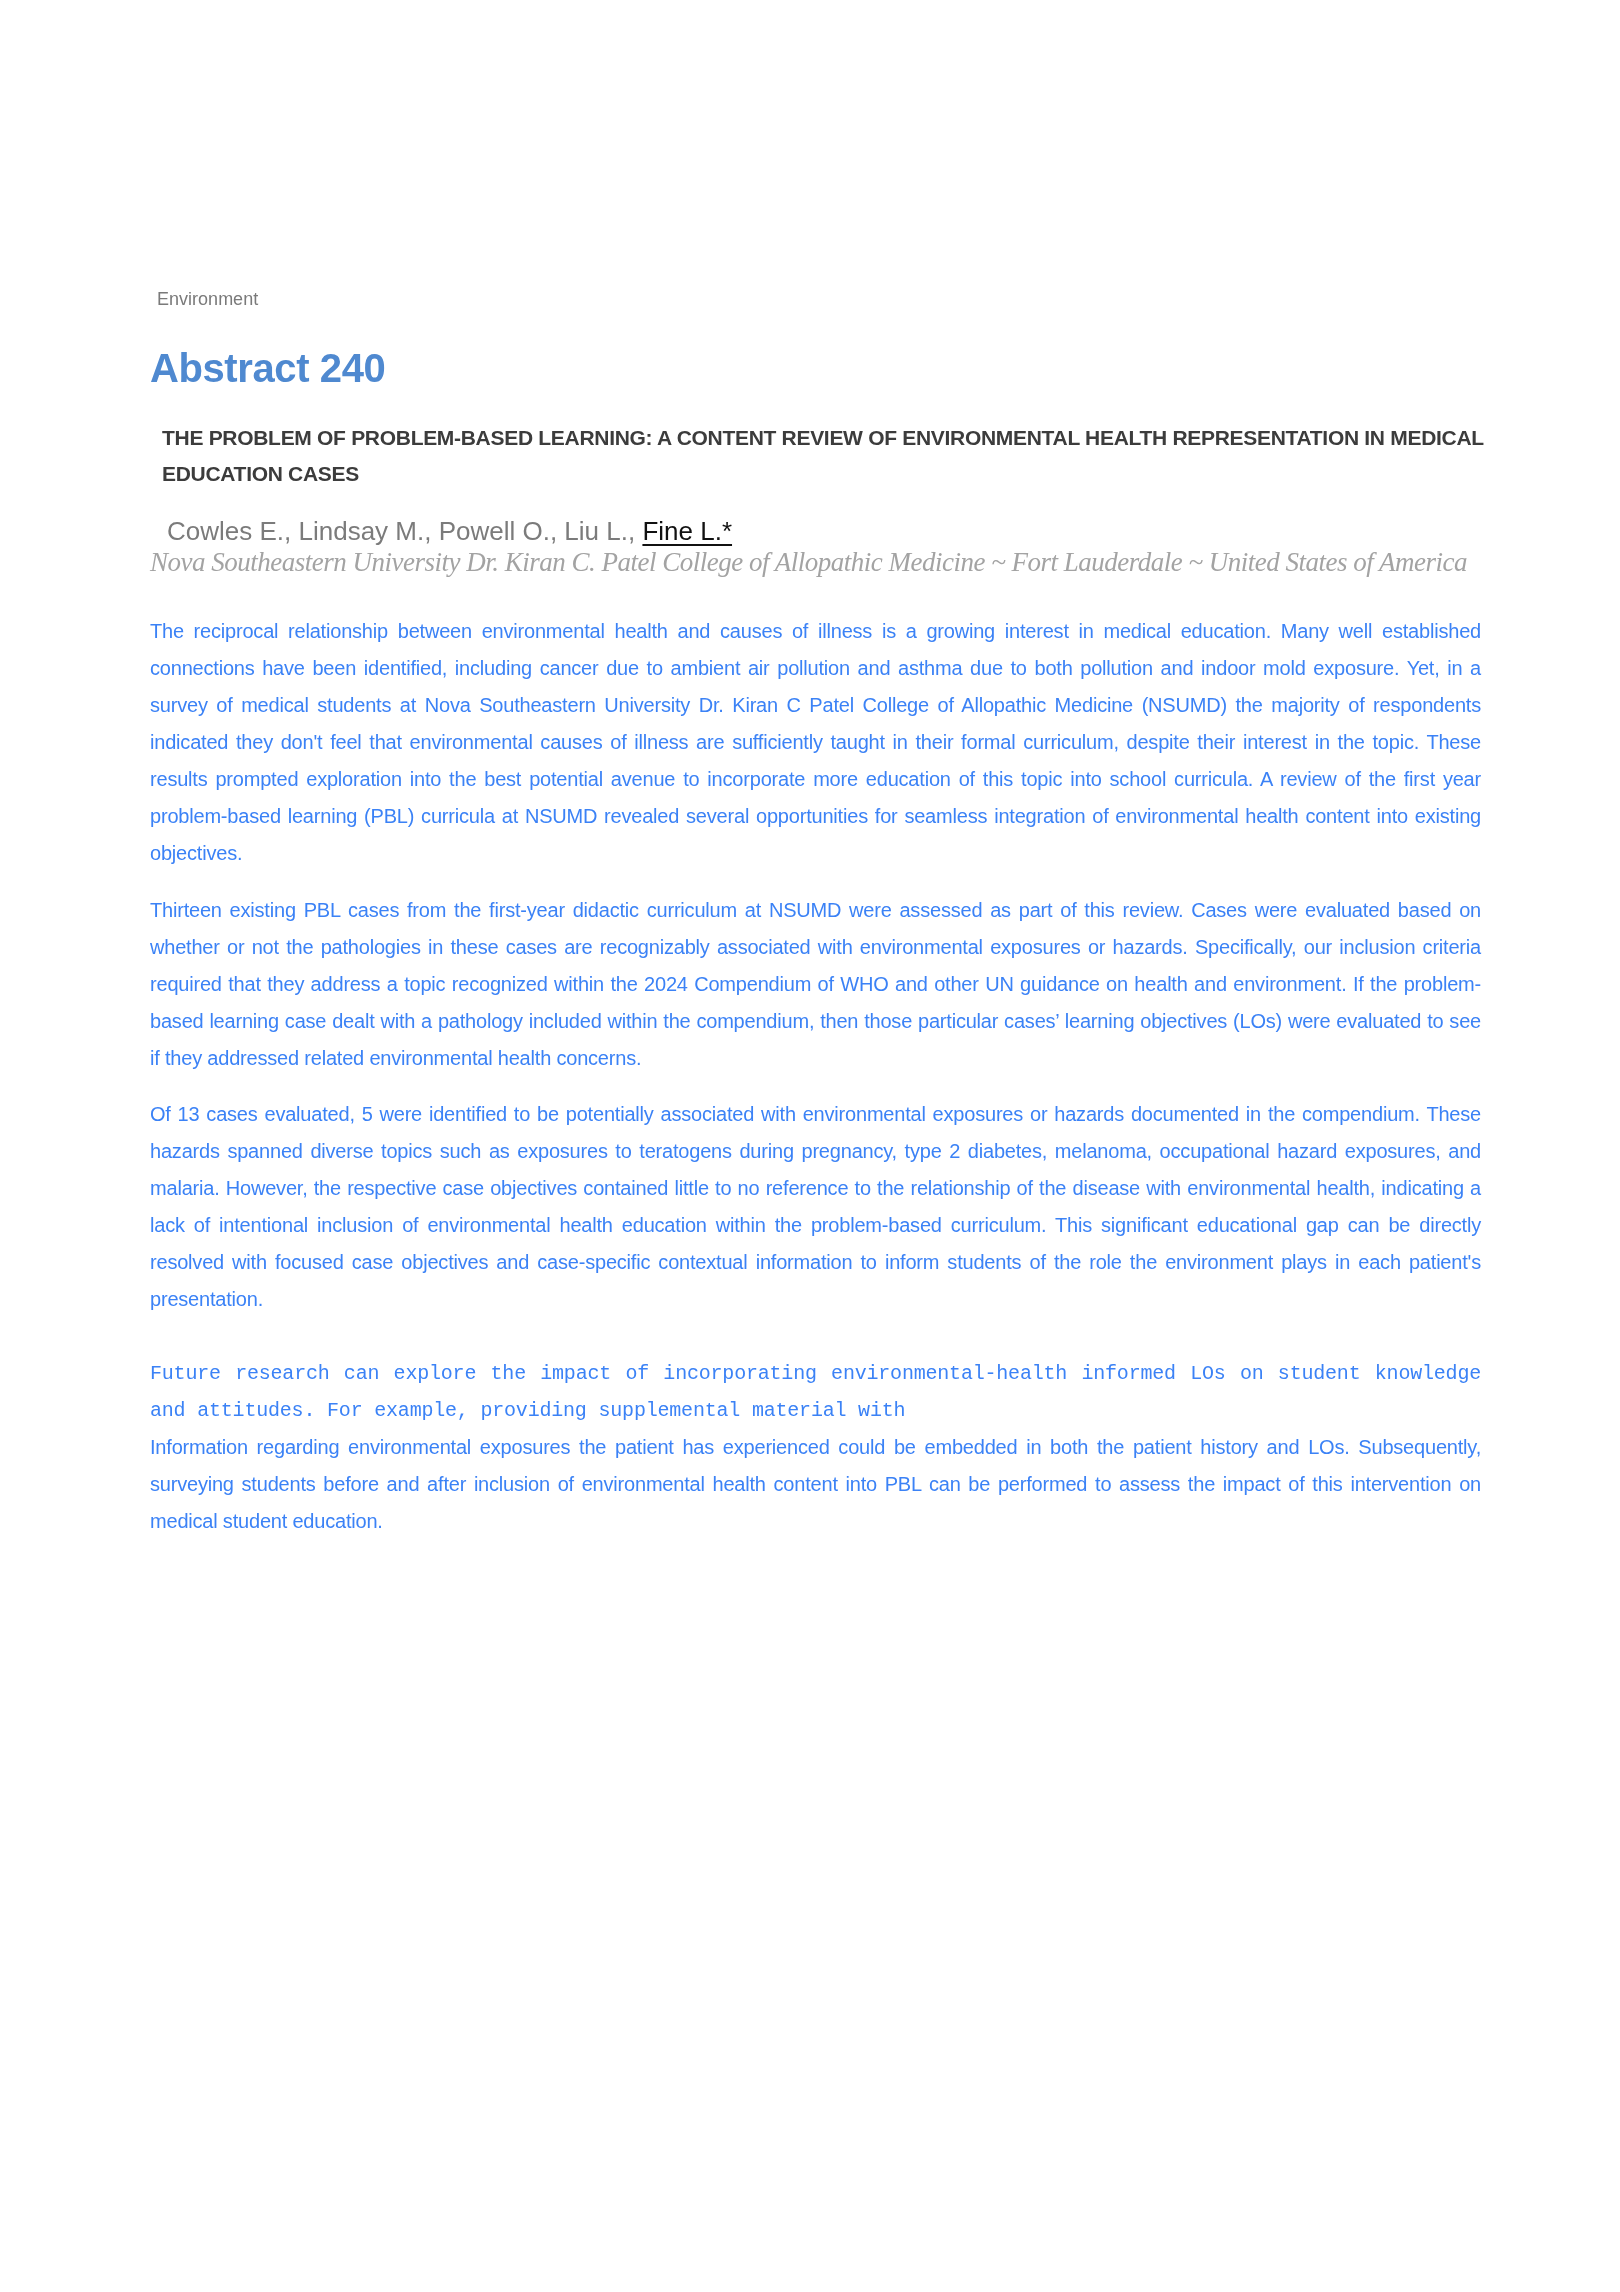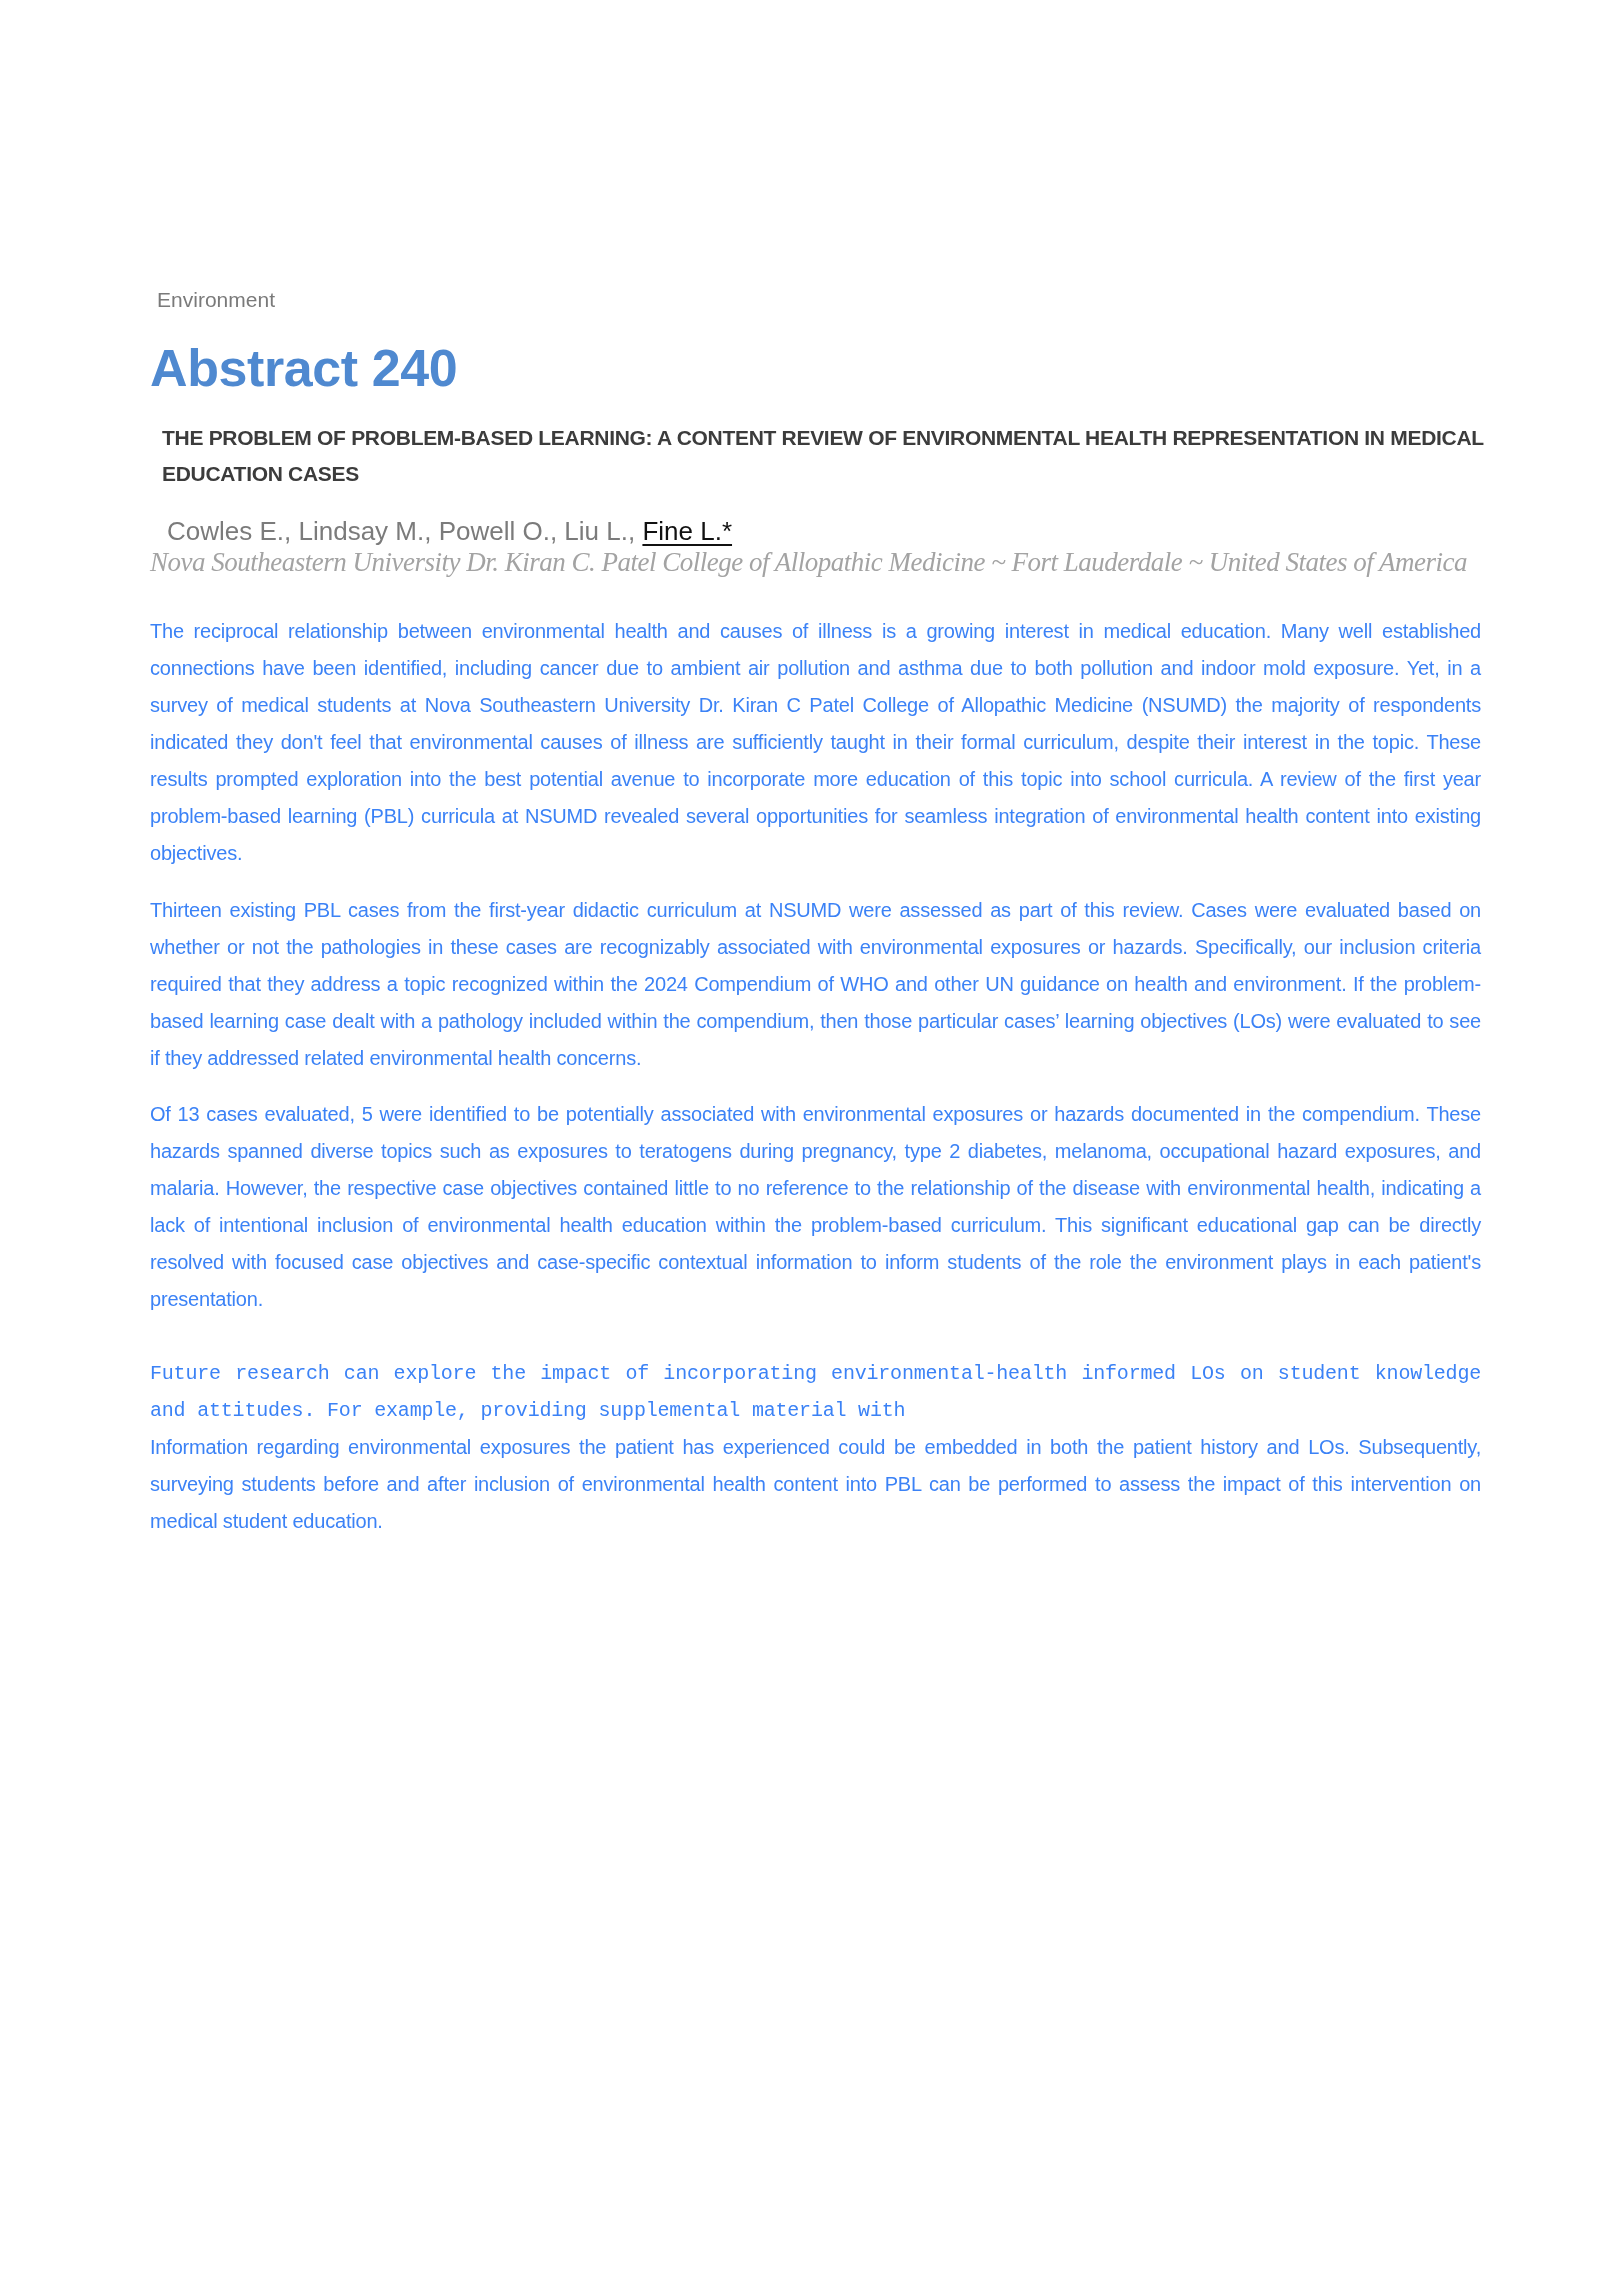--- a/index.html
+++ b/index.html
@@ -17,31 +17,31 @@
     .page {
       position: absolute;
       left: 150px;
       top: 0;
       width: 1331px;
     }
     .category {
       position: absolute;
       left: 7.1px;
       top: 286px;
-      font-size: 21px;
+      font-size: 18px;
       color: #7a7a7a;
       margin: 0;
       line-height: 27px;
     }
     .abstract-heading {
       position: absolute;
       left: 0;
       top: 340px;
       margin: 0;
-      font-size: 52px;
+      font-size: 40px;
       font-weight: bold;
       color: #4f89d0;
       line-height: 57px;
       letter-spacing: -0.4px;
     }
     .title {
       position: absolute;
       left: 0;
       top: 408px;
       margin: 12px;

